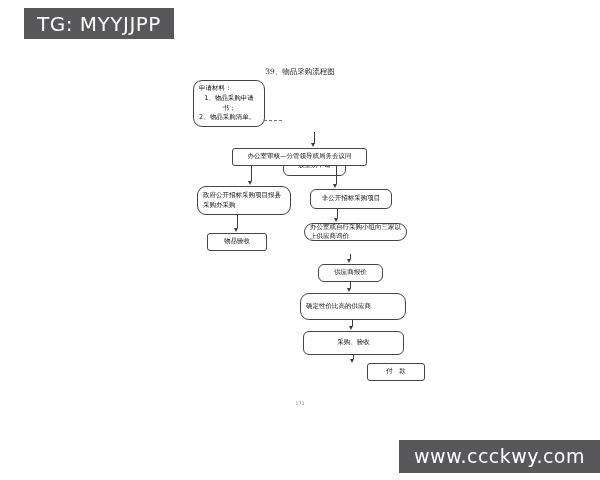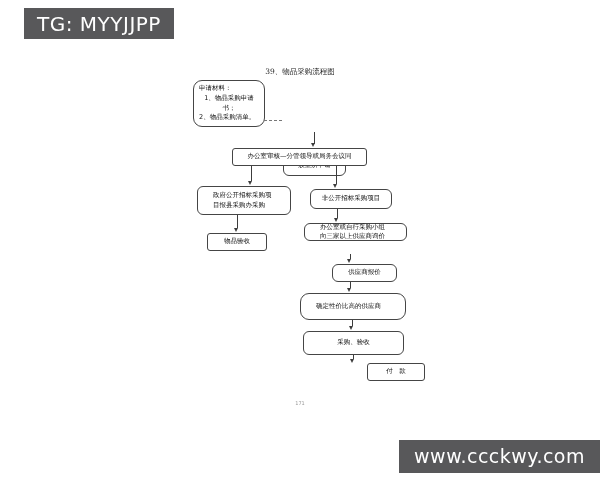--- a/index.html
+++ b/index.html
@@ -21,21 +21,21 @@
   .page-num{position:absolute;left:288px;top:400px;width:24px;text-align:center;font-size:5px;color:#9a9a9a;}
   .node{
     position:absolute;box-sizing:border-box;background:#fff;border:1px solid #454545;
     font-size:6.5px;line-height:1.4;color:#111;
     display:flex;align-items:center;justify-content:center;text-align:center;
     padding:1px 3px;
   }
   .r-sm{border-radius:3px;}
   .r-md{border-radius:6px;}
   .r-lg{border-radius:9px;}
-  .node.align-left{justify-content:flex-start;text-align:left;padding:2px 15px;}
+  .node.align-left{justify-content:flex-start;text-align:left;padding:2px 5px;border-radius:9px;}
   .node.col{flex-direction:column;align-items:flex-start;justify-content:space-around;padding:3px 5px;}
   .vline{position:absolute;width:1px;background:#3c3c3c;}
   .arrow-down{
     position:absolute;width:0;height:0;
     border-left:2.5px solid transparent;border-right:2.5px solid transparent;
     border-top:4.5px solid #3c3c3c;
   }
   .hdash{position:absolute;height:0;border-top:1px dashed #777;}
 </style>
 </head>
@@ -75,21 +75,21 @@
   </div>
 
   <div class="node r-sm" style="left:207px;top:233px;width:60px;height:18px;">
     <span>物品验收</span>
   </div>
 
   <div class="node align-left r-md" style="left:304px;top:223px;width:103px;height:18px;">
     <span>办公室或自行采购小组向三家以上供应商询价</span>
   </div>
 
-  <div class="node r-md" style="left:332px;top:264px;width:65px;height:18px;">
+  <div class="node r-md" style="left:318px;top:264px;width:65px;height:18px;">
     <span>供应商报价</span>
   </div>
 
   <div class="node align-left r-lg" style="left:300px;top:293px;width:106px;height:27px;">
     <span>确定性价比高的供应商</span>
   </div>
 
   <div class="node r-md" style="left:303px;top:331px;width:101px;height:24px;">
     <span>采购、验收</span>
   </div>

